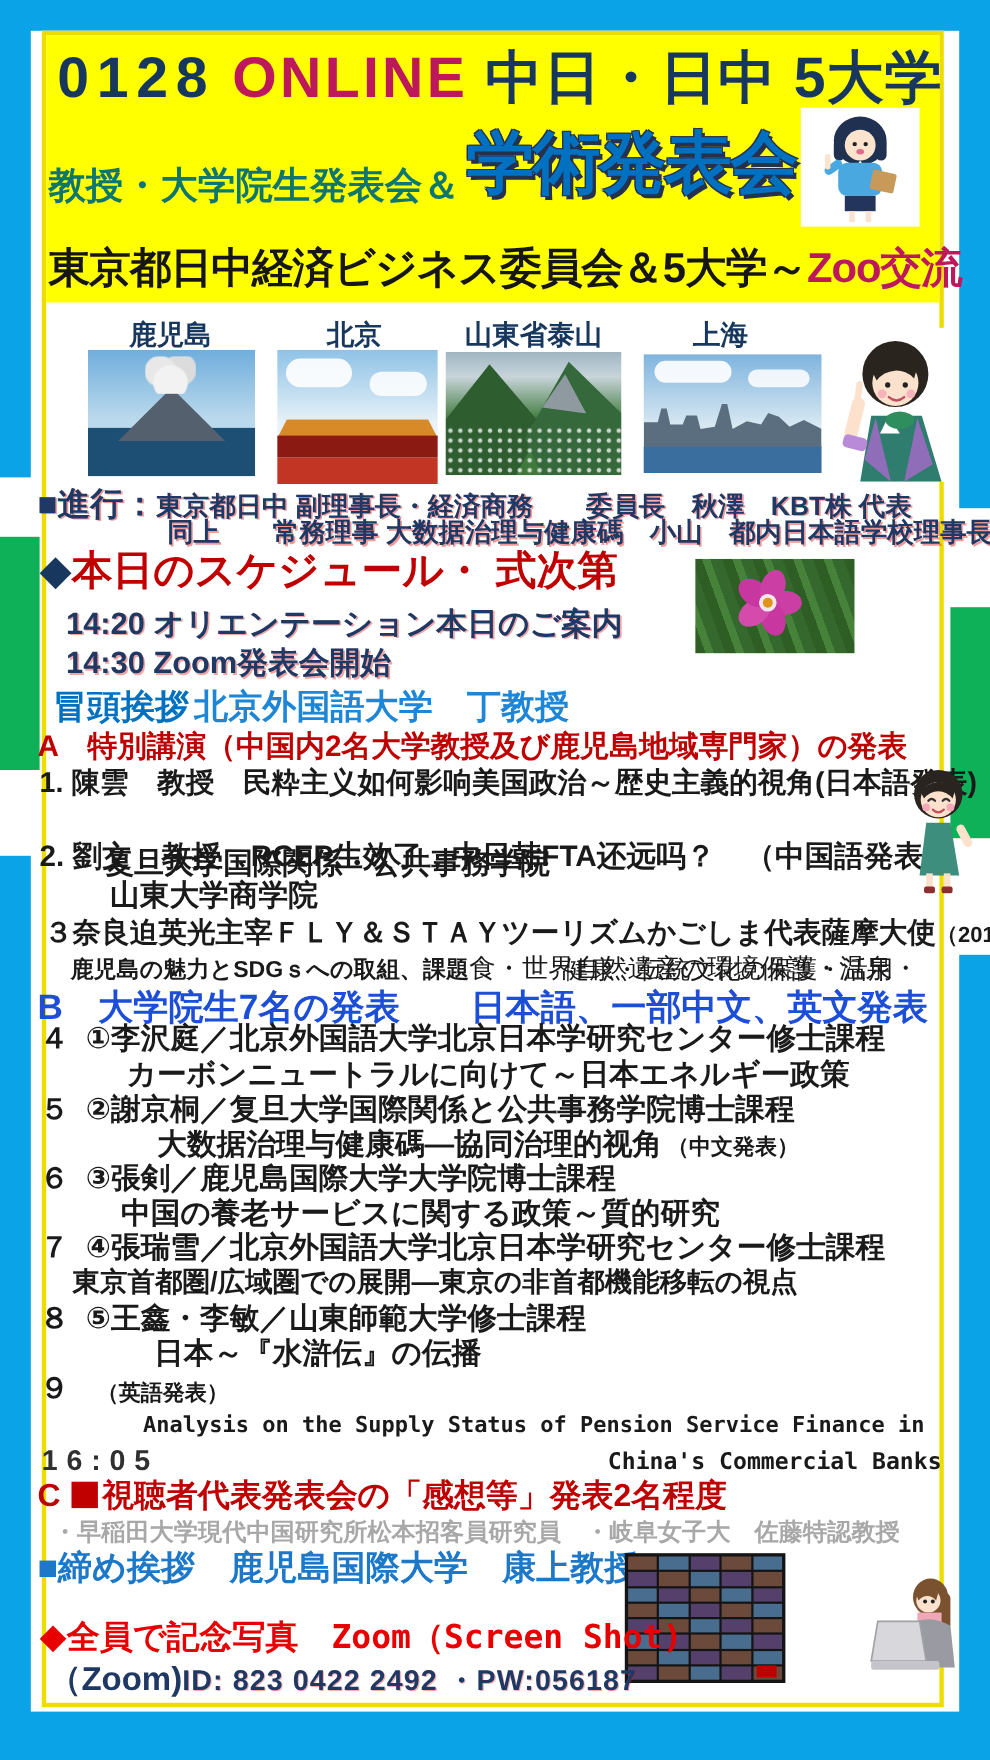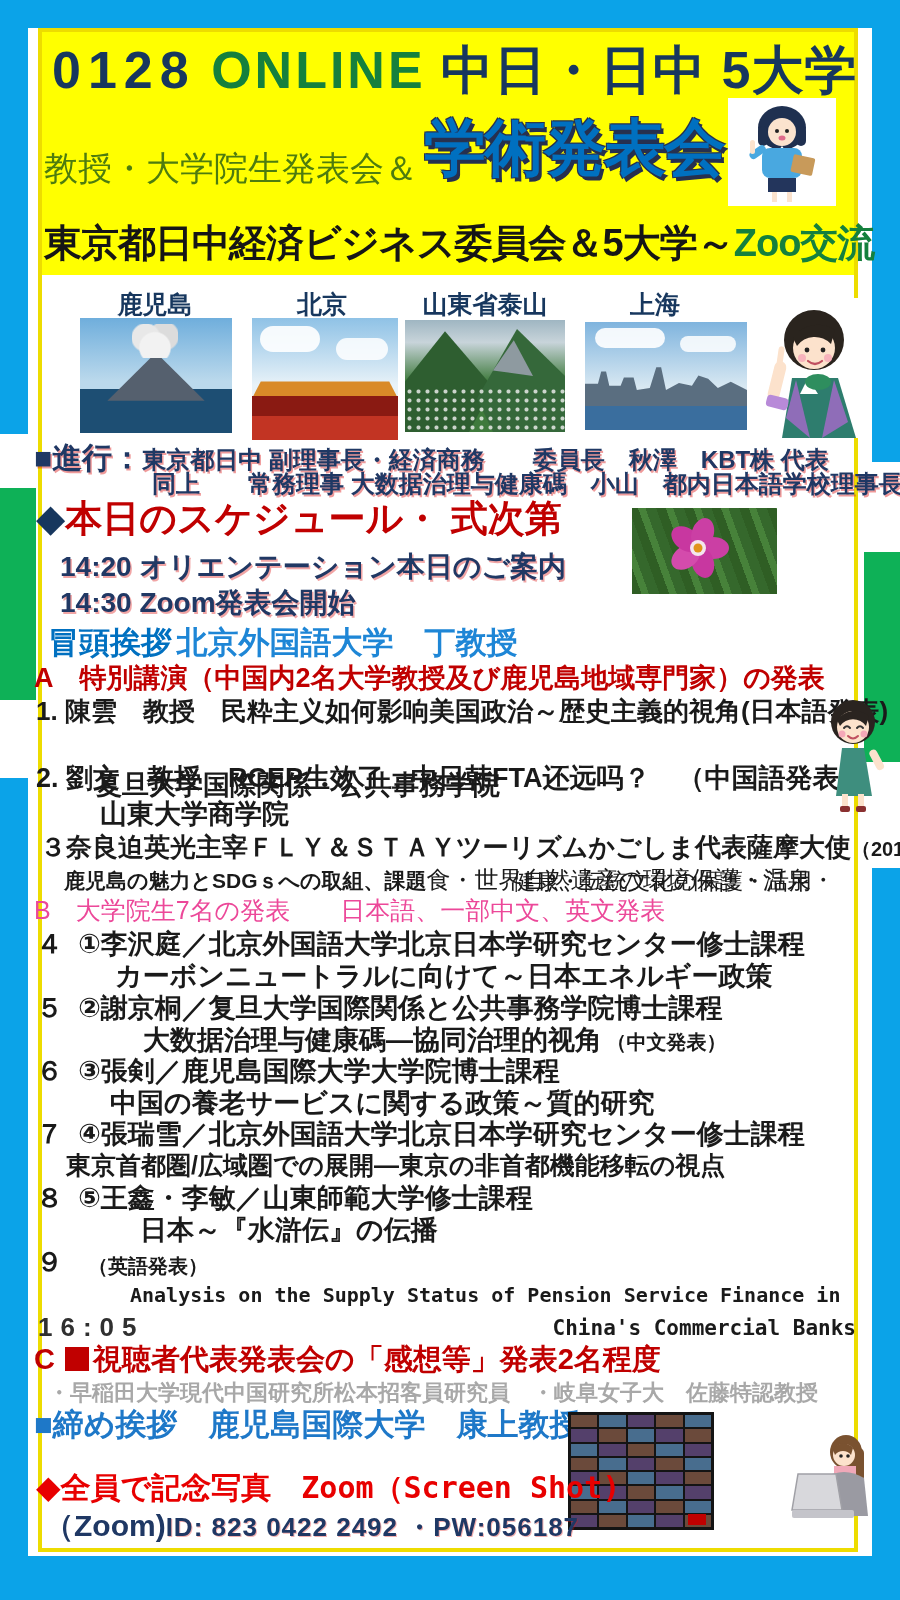--- a/index.html
+++ b/index.html
@@ -7,41 +7,41 @@
        font-family:"Liberation Sans","DejaVu Sans",sans-serif;overflow:hidden;}
   .abs{position:absolute;}
   
   .blue{background:#0BA3E8;}
   .green{background:#0EB157;}
   .box{left:38px;top:28px;width:820px;height:1524px;background:#fff;
        border:4px solid #EDDC00;box-sizing:border-box;}
   .header-bg{left:42px;top:32px;width:812px;height:243px;background:#FFFF00;}
   
   .navy{color:#17375E;}
-  .red-dk{color:#15803d;}
+  .red-dk{color:#be185d;}
   .red-br{color:#E80000;}
   .ink{color:#1A1A1A;}
   .gray{color:#A8A8A8;}
   .nowrap{white-space:nowrap;}
   .titleline{font-size:52px;font-weight:900;letter-spacing:1px;}
   .title-digits{letter-spacing:7px;}
-  .sub-red{font-size:34px;font-weight:400;color:#4d7c0f;text-align:right;}
+  .sub-red{font-size:34px;font-weight:700;color:#0f766e;text-align:right;}
   .sub-blue{font-size:62px;font-weight:900;color:#0070C0;letter-spacing:-2px;
     text-shadow:3px 4px 0 #26304F,-1px -1px 0 #26304F,1px -1px 0 #26304F,-1px 1px 0 #26304F;}
   .byline{font-size:38px;font-weight:900;color:#161616;letter-spacing:-1px;}
   .photo-label{font-size:25px;font-weight:900;color:#17375E;text-align:center;}
   .mod{font-weight:900;color:#1F3864;text-shadow:1.5px 1.5px 0 rgba(220,30,30,.45);}
   .sched-head{font-size:37px;font-weight:900;color:#C00000;}
   .sched-item{font-size:28px;font-weight:900;color:#203864;text-shadow:1.5px 1.5px 0 rgba(220,30,30,.4);}
   .open-label{font-size:31px;font-weight:900;color:#0070C0;}
   .open-val{font-size:31px;font-weight:bold;color:#1E86D6;}
   .a-head{font-size:27px;font-weight:900;color:#C00000;}
   .body-line{font-size:27px;font-weight:bold;color:#1A1A1A;}
   .small-note{font-size:20px;font-weight:bold;color:#1A1A1A;}
-  .b-head{font-size:25px;font-weight:400;color:#ec4899;}
+  .b-head{font-size:32px;font-weight:700;color:#1d4ed8;}
   .item-row{display:flex;}
   .item-no{width:42px;font-size:27px;font-weight:bold;color:#1A1A1A;}
   .item-title{font-size:27px;font-weight:bold;color:#1A1A1A;white-space:nowrap;}
   .mono{font-family:"DejaVu Sans Mono","Liberation Mono",monospace;}
   .eng{font-size:20px;font-weight:bold;color:#1A1A1A;}
   .time{font-size:26px;font-weight:900;color:#303030;letter-spacing:8px;}
   .c-head{font-size:29px;font-weight:900;color:#C00000;}
   .sq{display:inline-block;vertical-align:-2px;}
   .closing{font-size:31px;font-weight:900;color:#1E78C8;}
   .photo-line-jp{font-size:30px;font-weight:900;color:#E80000;}

